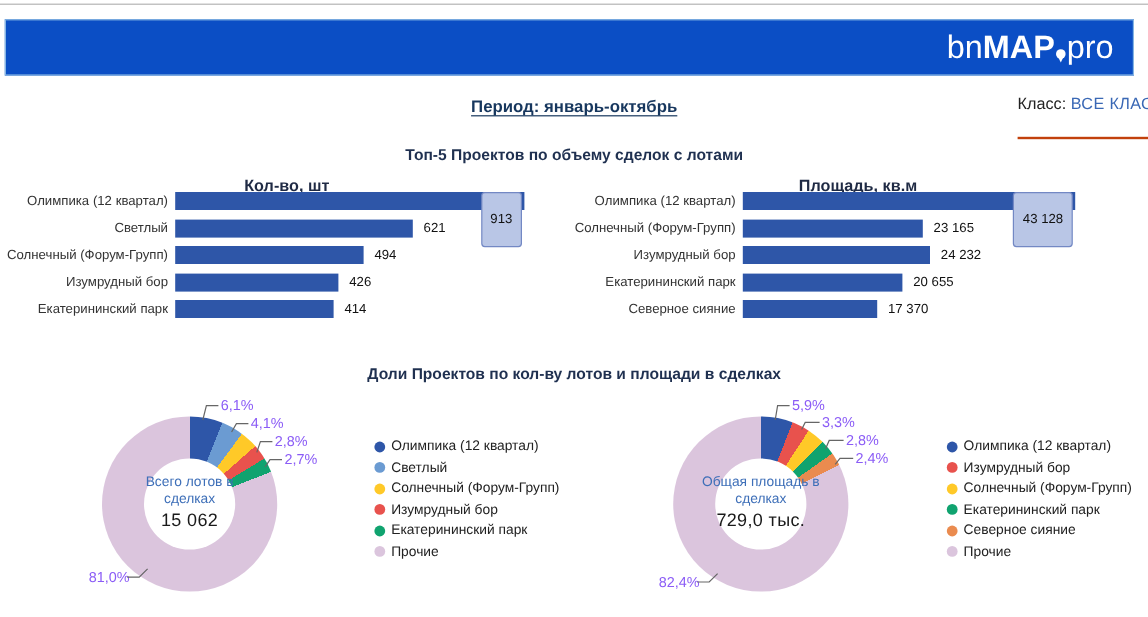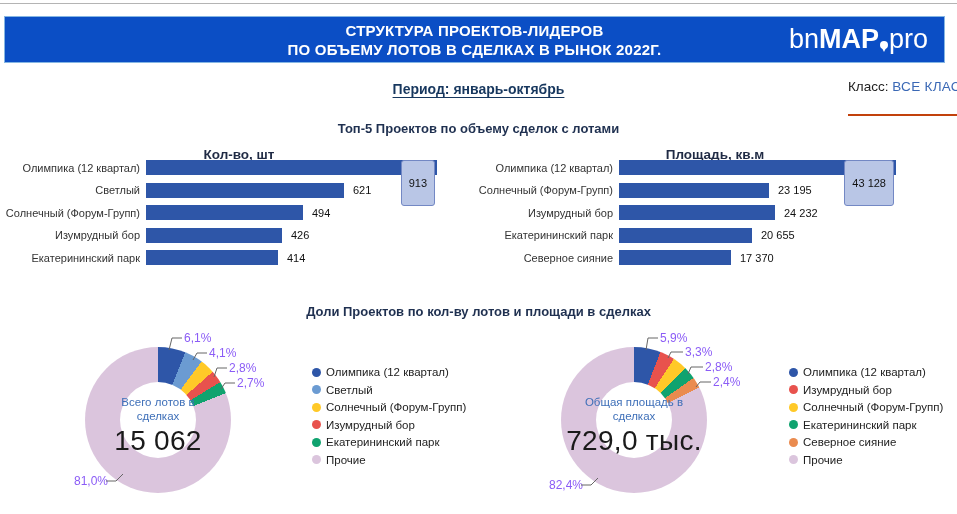--- a/index.html
+++ b/index.html
@@ -51,45 +51,41 @@
 
   
   .donut{position:absolute;width:146px;height:146px;border-radius:50%;}
   #donut-0{left:85px;top:347px;}
   #donut-1{left:561px;top:347px;}
   .donut::after{content:"";position:absolute;inset:35px;background:#fff;border-radius:50%;}
   .donut-center{position:absolute;left:0;right:0;top:49px;text-align:center;z-index:2;}
   .dc-label{font-size:11.5px;line-height:13.5px;color:#3E6FB8;margin:0 auto;}
   #donut-0 .dc-label{width:90px;}
   #donut-1 .dc-label{width:124px;}
-  .dc-value{font-size:28px;color:#1a1a1a;margin-top:2px;letter-spacing:.3px;}
+  .dc-value{font-size:15px;color:#1a1a1a;margin-top:2px;letter-spacing:.3px;}
 
   .pct{position:absolute;font-size:12px;color:#8b5cf6;white-space:nowrap;}
 
   
   .legend{position:absolute;top:366px;margin:0;padding:0;list-style:none;}
   #legend-0{left:312px;}
   #legend-1{left:789px;}
   .legend li{display:flex;align-items:center;height:12px;margin-bottom:5.6px;
              font-size:11.5px;color:#222;white-space:nowrap;}
   .legend .dot{width:9px;height:9px;border-radius:50%;margin-right:5px;flex:none;}
 
   .overlay{position:absolute;left:0;top:0;pointer-events:none;}
 </style>
 </head>
 <body>
 
 <div class="canvas">
   <div class="top-rule"></div>
 
   <header class="hdr">
-    <div class="hdr-title">
-      <div>СТРУКТУРА ПРОЕКТОВ-ЛИДЕРОВ</div>
-      <div>ПО ОБЪЕМУ ЛОТОВ В СДЕЛКАХ В РЫНОК 2022Г.</div>
-    </div>
     <div class="logo"><span>bn</span><b>MAP</b><span class="pin"></span><span>pro</span></div>
   </header>
 
   <div class="period-wrap">
     <span class="period">Период: январь-октябрь</span>
   </div>
 
   <div class="class-filter">
     <span class="lbl">Класс:</span>
     <span class="val">ВСЕ КЛАССЫ</span>
@@ -134,21 +130,21 @@
     <div class="rows" id="bars-1">
         <div class="brow">
           <div class="bcat">Олимпика (12 квартал)</div>
           <div class="bbar" style="width: 277px; background: rgb(46, 86, 168);">
             <div class="bval boxed">43 128</div>
           </div>
         </div>
         <div class="brow">
           <div class="bcat">Солнечный (Форум-Групп)</div>
           <div class="bbar" style="width: 150px; background: rgb(46, 86, 168);"></div>
-          <div class="bval">23 195</div>
+          <div class="bval">23 165</div>
         </div>
         <div class="brow">
           <div class="bcat">Изумрудный бор</div>
           <div class="bbar" style="width: 156px; background: rgb(46, 86, 168);"></div>
           <div class="bval">24 232</div>
         </div>
         <div class="brow">
           <div class="bcat">Екатерининский парк</div>
           <div class="bbar" style="width: 133px; background: rgb(46, 86, 168);"></div>
           <div class="bval">20 655</div>

